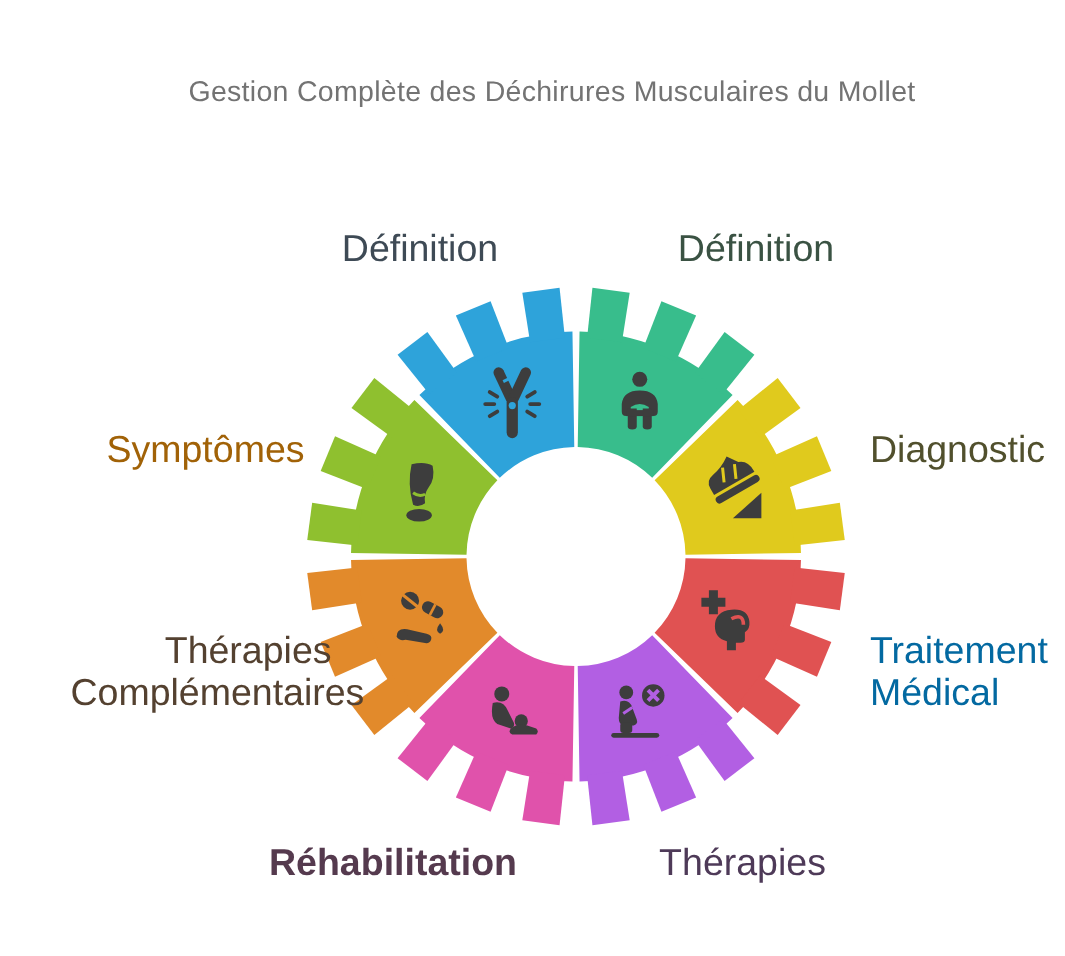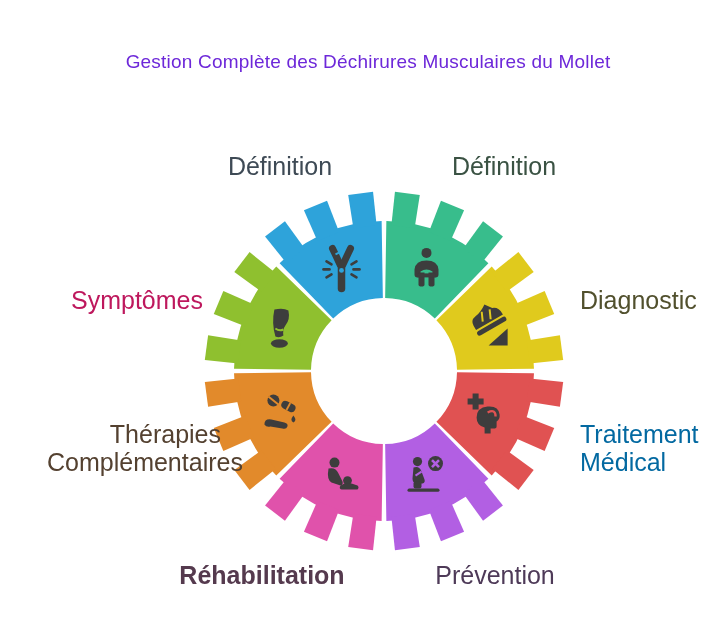--- a/index.html
+++ b/index.html
@@ -3,21 +3,21 @@
 <meta charset="utf-8">
 <style>
   html,body{margin:0;padding:0;}
   body{
     width:710px;height:637px;background:#ffffff;overflow:hidden;position:relative;
     font-family:"Liberation Sans", sans-serif;
   }
   .stage{position:absolute;inset:0;}
   .title{
     position:absolute;left:368px;top:51px;transform:translateX(-50%);
-    font-size:19px;letter-spacing:0.2px;white-space:nowrap;color:#6d28d9;
+    font-size:19px;letter-spacing:0.2px;white-space:nowrap;color:#737373;
   }
   .seg-label{
     position:absolute;font-size:25px;line-height:23px;white-space:nowrap;
   }
   .seg-label.wrap{white-space:normal;line-height:28px;}
   .l-definition{left:280px;top:155px;transform:translateX(-50%);}
   .l-mecanismes{left:504px;top:155px;transform:translateX(-50%);}
   .l-diagnostic{left:580px;top:289px;}
   .l-traitement{left:580px;top:420px;width:120px;}
   .l-prevention{left:495px;top:564px;transform:translateX(-50%);}
@@ -159,17 +159,17 @@
     </g>
     <path d="M18 24 q4 3 8 1" stroke="#8fc02f" stroke-width="2" fill="none"></path>
         </g>
       </g>
     </svg>
 
   <div class="seg-label l-definition" style="color: rgb(62, 74, 85);">Définition</div>
   <div class="seg-label l-mecanismes" style="color: rgb(58, 82, 67);">Définition</div>
   <div class="seg-label l-diagnostic" style="color: rgb(81, 80, 45);">Diagnostic</div>
   <div class="seg-label l-traitement wrap" style="color: #0369a1;">Traitement Médical</div>
-  <div class="seg-label l-prevention" style="color: rgb(78, 58, 88);">Prévention</div>
+  <div class="seg-label l-prevention" style="color: rgb(78, 58, 88);">Thérapies</div>
   <div class="seg-label l-rehabilitation" style="color: rgb(85, 58, 78); font-weight: bold;">Réhabilitation</div>
   <div class="seg-label l-therapies wrap" style="color: rgb(84, 65, 48);">Thérapies Complémentaires</div>
-  <div class="seg-label l-symptomes" style="color: #be185d;">Symptômes</div>
+  <div class="seg-label l-symptomes" style="color: #a16207;">Symptômes</div>
 </div>
 
 </body></html>

